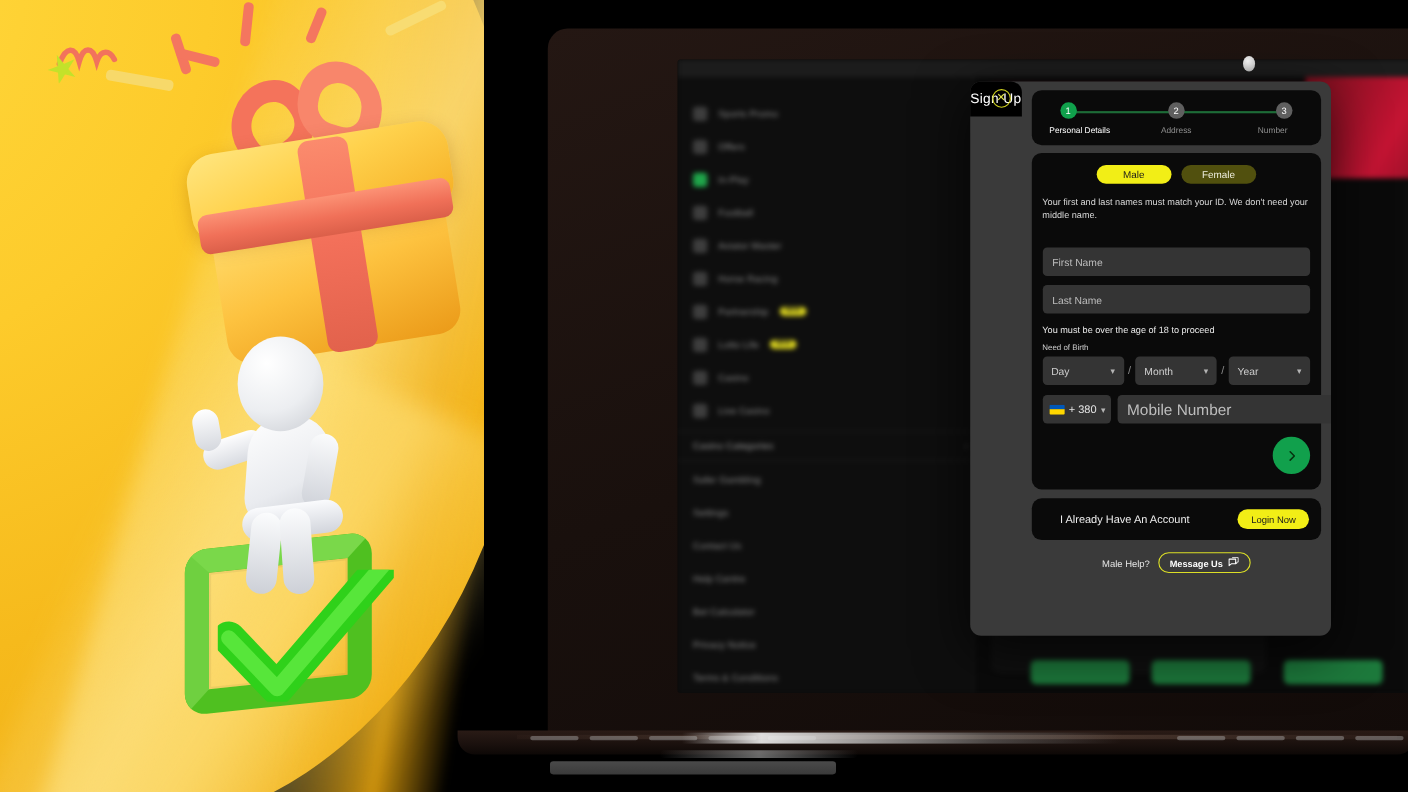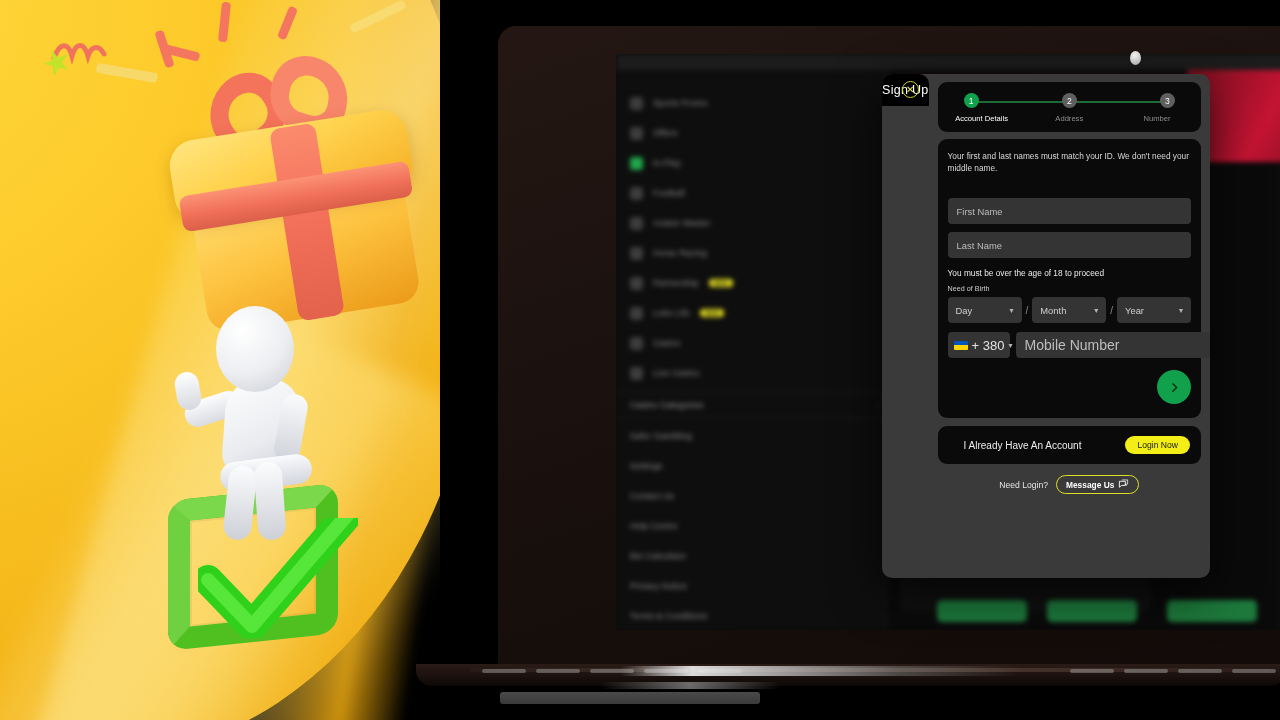--- a/index.html
+++ b/index.html
@@ -221,21 +221,21 @@
              justify-content:space-between; padding:0 8px; color:#cfcfcf; font-size:9.4px; cursor:pointer; }
   .slash { color:#8a8a8a; font-size:10px; }
   .chv { font-size:8px; color:#b4b4b4; }
 
   .phone-row { display:flex; gap:6px; }
   .cc-box { width:62px; height:26px; background:#343434; border-radius:4px; display:flex; align-items:center;
             gap:4px; padding:0 6px; cursor:pointer; }
   .flag { width:14px; height:9px; border-radius:1px; overflow:hidden; flex:0 0 auto; }
   .flag .b { height:50%; background:#0057b7; }
   .flag .y { height:50%; background:#ffd700; }
-  .cc-tx { font-size:13px; color:#e3e3e3; white-space:nowrap; }
+  .cc-tx { font-size:10px; color:#e3e3e3; white-space:nowrap; }
   .mob { flex:1; height:26px; background:#343434; border:none; border-radius:4px; color:#d6d6d6;
          font-size:14px; padding:0 9px; font-family:"Liberation Sans", sans-serif; }
   .mob::placeholder { color:#bdbdbd; }
 
   .next-wrap { display:flex; justify-content:flex-end; margin-top:12px; }
   .next-btn { width:34px; height:34px; border-radius:50%; background:#11a04c; display:flex;
               align-items:center; justify-content:center; cursor:pointer; border:none; }
 
   .login-card { background:#0a0a0a; border-radius:9px; margin-top:8px; height:38px; display:flex;
                 align-items:center; justify-content:space-between; padding:0 11px; }
@@ -479,27 +479,31 @@
       <div class="stepper">
         <div class="step-track">
           <div class="step-line"></div>
           <div class="step-nodes">
             <div class="step-node active">1</div>
             <div class="step-node">2</div>
             <div class="step-node">3</div>
           </div>
         </div>
         <div class="step-labels">
-          <div class="step-lab active">Account Details</div>
+          <div class="step-lab active">Personal Details</div>
           <div class="step-lab">Address</div>
           <div class="step-lab">Number</div>
         </div>
       </div>
 
       <div class="form-card">
+        <div class="gender-row">
+          <div class="g-btn sel">Male</div>
+          <div class="g-btn unsel">Female</div>
+        </div>
 
         <div class="hint">Your first and last names must match your ID. We don't need your middle name.</div>
 
         <input class="inp" value="" placeholder="First Name" style="">
         <input class="inp" value="" placeholder="Last Name" style="">
 
         <div class="age-note">You must be over the age of 18 to proceed</div>
         <div class="dob-label">Need of Birth</div>
 
         <div class="dob-row">
@@ -539,21 +543,21 @@
           </button>
         </div>
       </div>
 
       <div class="login-card">
         <div class="login-tx">I Already Have An Account</div>
         <button class="login-btn">Login Now</button>
       </div>
 
       <div class="help-row">
-        <div class="help-tx">Need Login?</div>
+        <div class="help-tx">Male Help?</div>
         <button class="help-btn">
           <span>Message Us</span>
           <svg width="11" height="11" viewBox="0 0 24 24">
             <path d="M3 5h13v9H8l-5 4z" fill="none" stroke="#ffffff" stroke-width="2" stroke-linejoin="round"></path>
             <path d="M9 2h12v9h-3v3l-3-3" fill="none" stroke="#ffffff" stroke-width="1.6" stroke-linejoin="round"></path>
           </svg>
         </button>
       </div>
 
     </div>

